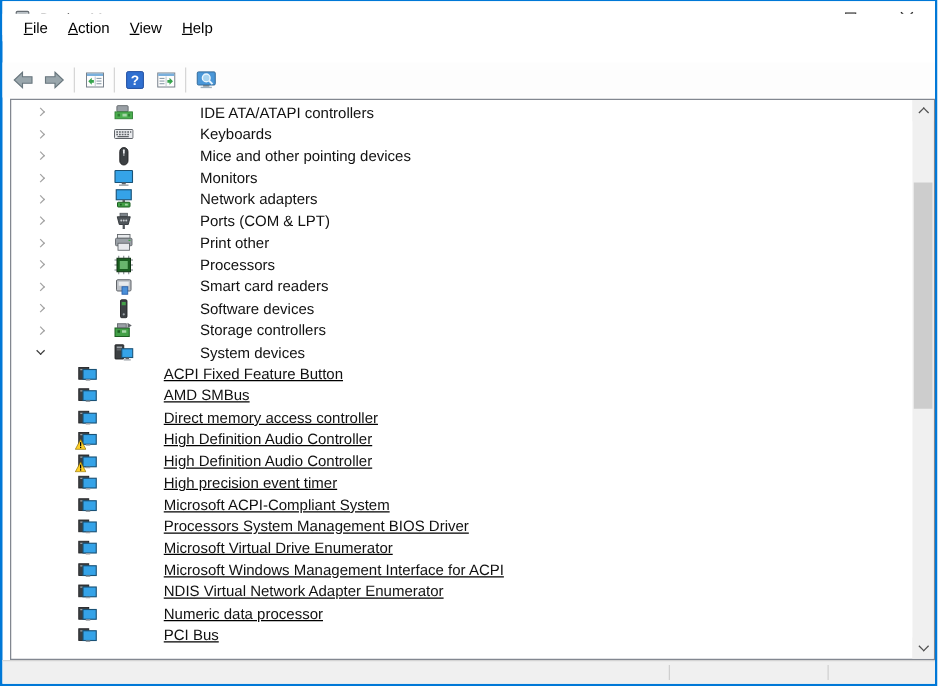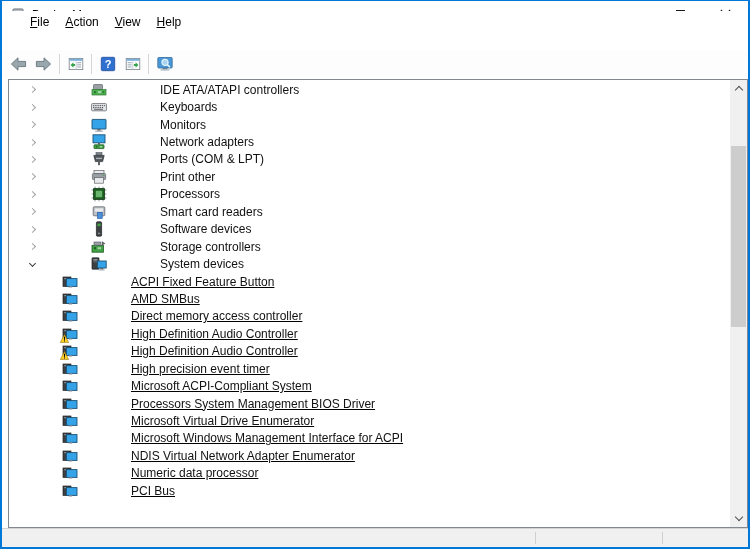--- a/index.html
+++ b/index.html
@@ -14,21 +14,21 @@
               background:#ffffff; display:flex; align-items:center; }
   .app-icon { width:16px; height:16px; margin-left:8px; flex:0 0 auto; }
   .title-text { font-size:12px; color:#000; margin-left:6px; }
   .caption-btns { position:absolute; right:0; top:0; height:27px; display:flex; }
   .cap-btn { width:45px; height:27px; display:flex; align-items:center;
              justify-content:center; background:transparent; border:none; cursor:default; }
   .glyph-min { width:10px; height:1px; background:#1a1a1a; display:block; }
   .glyph-max { width:9px; height:9px; border:1px solid #1a1a1a; display:block; }
   
   .menubar { position:absolute; left:0; top:10px; right:0; height:22px;
-             background:#ffffff; display:flex; align-items:center; padding-left:20px; }
+             background:#ffffff; display:flex; align-items:center; padding-left:9px; }
   .menu-item { font-size:12px; color:#000; padding:3px 8px; cursor:default; }
   
   .toolbar { position:absolute; left:0; top:49px; right:0; height:28px;
              background:#fdfdfd; display:flex; align-items:center; padding-left:4px; }
   .tb-btn { width:25px; height:24px; border:none; background:transparent;
             display:flex; align-items:center; justify-content:center; }
   .tb-ic { display:flex; }
   .tb-sep { width:1px; height:20px; background:#d6d6d6; margin:0 3px; }
   
   .content { position:absolute; left:6px; top:78px; right:0; bottom:19px;
@@ -209,20 +209,33 @@
             </svg>
           </span>
           <span class="row-label">Keyboards</span>
         </div>
         <div class="row top">
           <span class="chev-box">
             <i class="chev "></i>
           </span>
           <span class="tree-ic">
             <svg class="main" viewBox="0 0 16 16">
+              <rect x="4.8" y="1" width="6.6" height="14" rx="3.3" fill="#3c4043" stroke="#202124" stroke-width="0.7"></rect>
+              <rect x="7.4" y="2.4" width="1.4" height="3.6" rx="0.7" fill="#e8eaed"></rect>
+              <line x1="8.1" y1="6.4" x2="8.1" y2="7.6" stroke="#e8eaed" stroke-width="0.8"></line>
+            </svg>
+          </span>
+          <span class="row-label">Mice and other pointing devices</span>
+        </div>
+        <div class="row top">
+          <span class="chev-box">
+            <i class="chev "></i>
+          </span>
+          <span class="tree-ic">
+            <svg class="main" viewBox="0 0 16 16">
               <rect x="1" y="2.4" width="14" height="9.6" rx="0.5" fill="#35a3e8" stroke="#1a5276" stroke-width="0.9"></rect>
               <rect x="6.4" y="12" width="3.2" height="1.6" fill="#5f6368"></rect>
               <rect x="4.2" y="13.6" width="7.6" height="1.1" fill="#9aa0a6"></rect>
             </svg>
           </span>
           <span class="row-label">Monitors</span>
         </div>
         <div class="row top">
           <span class="chev-box">
             <i class="chev "></i>

